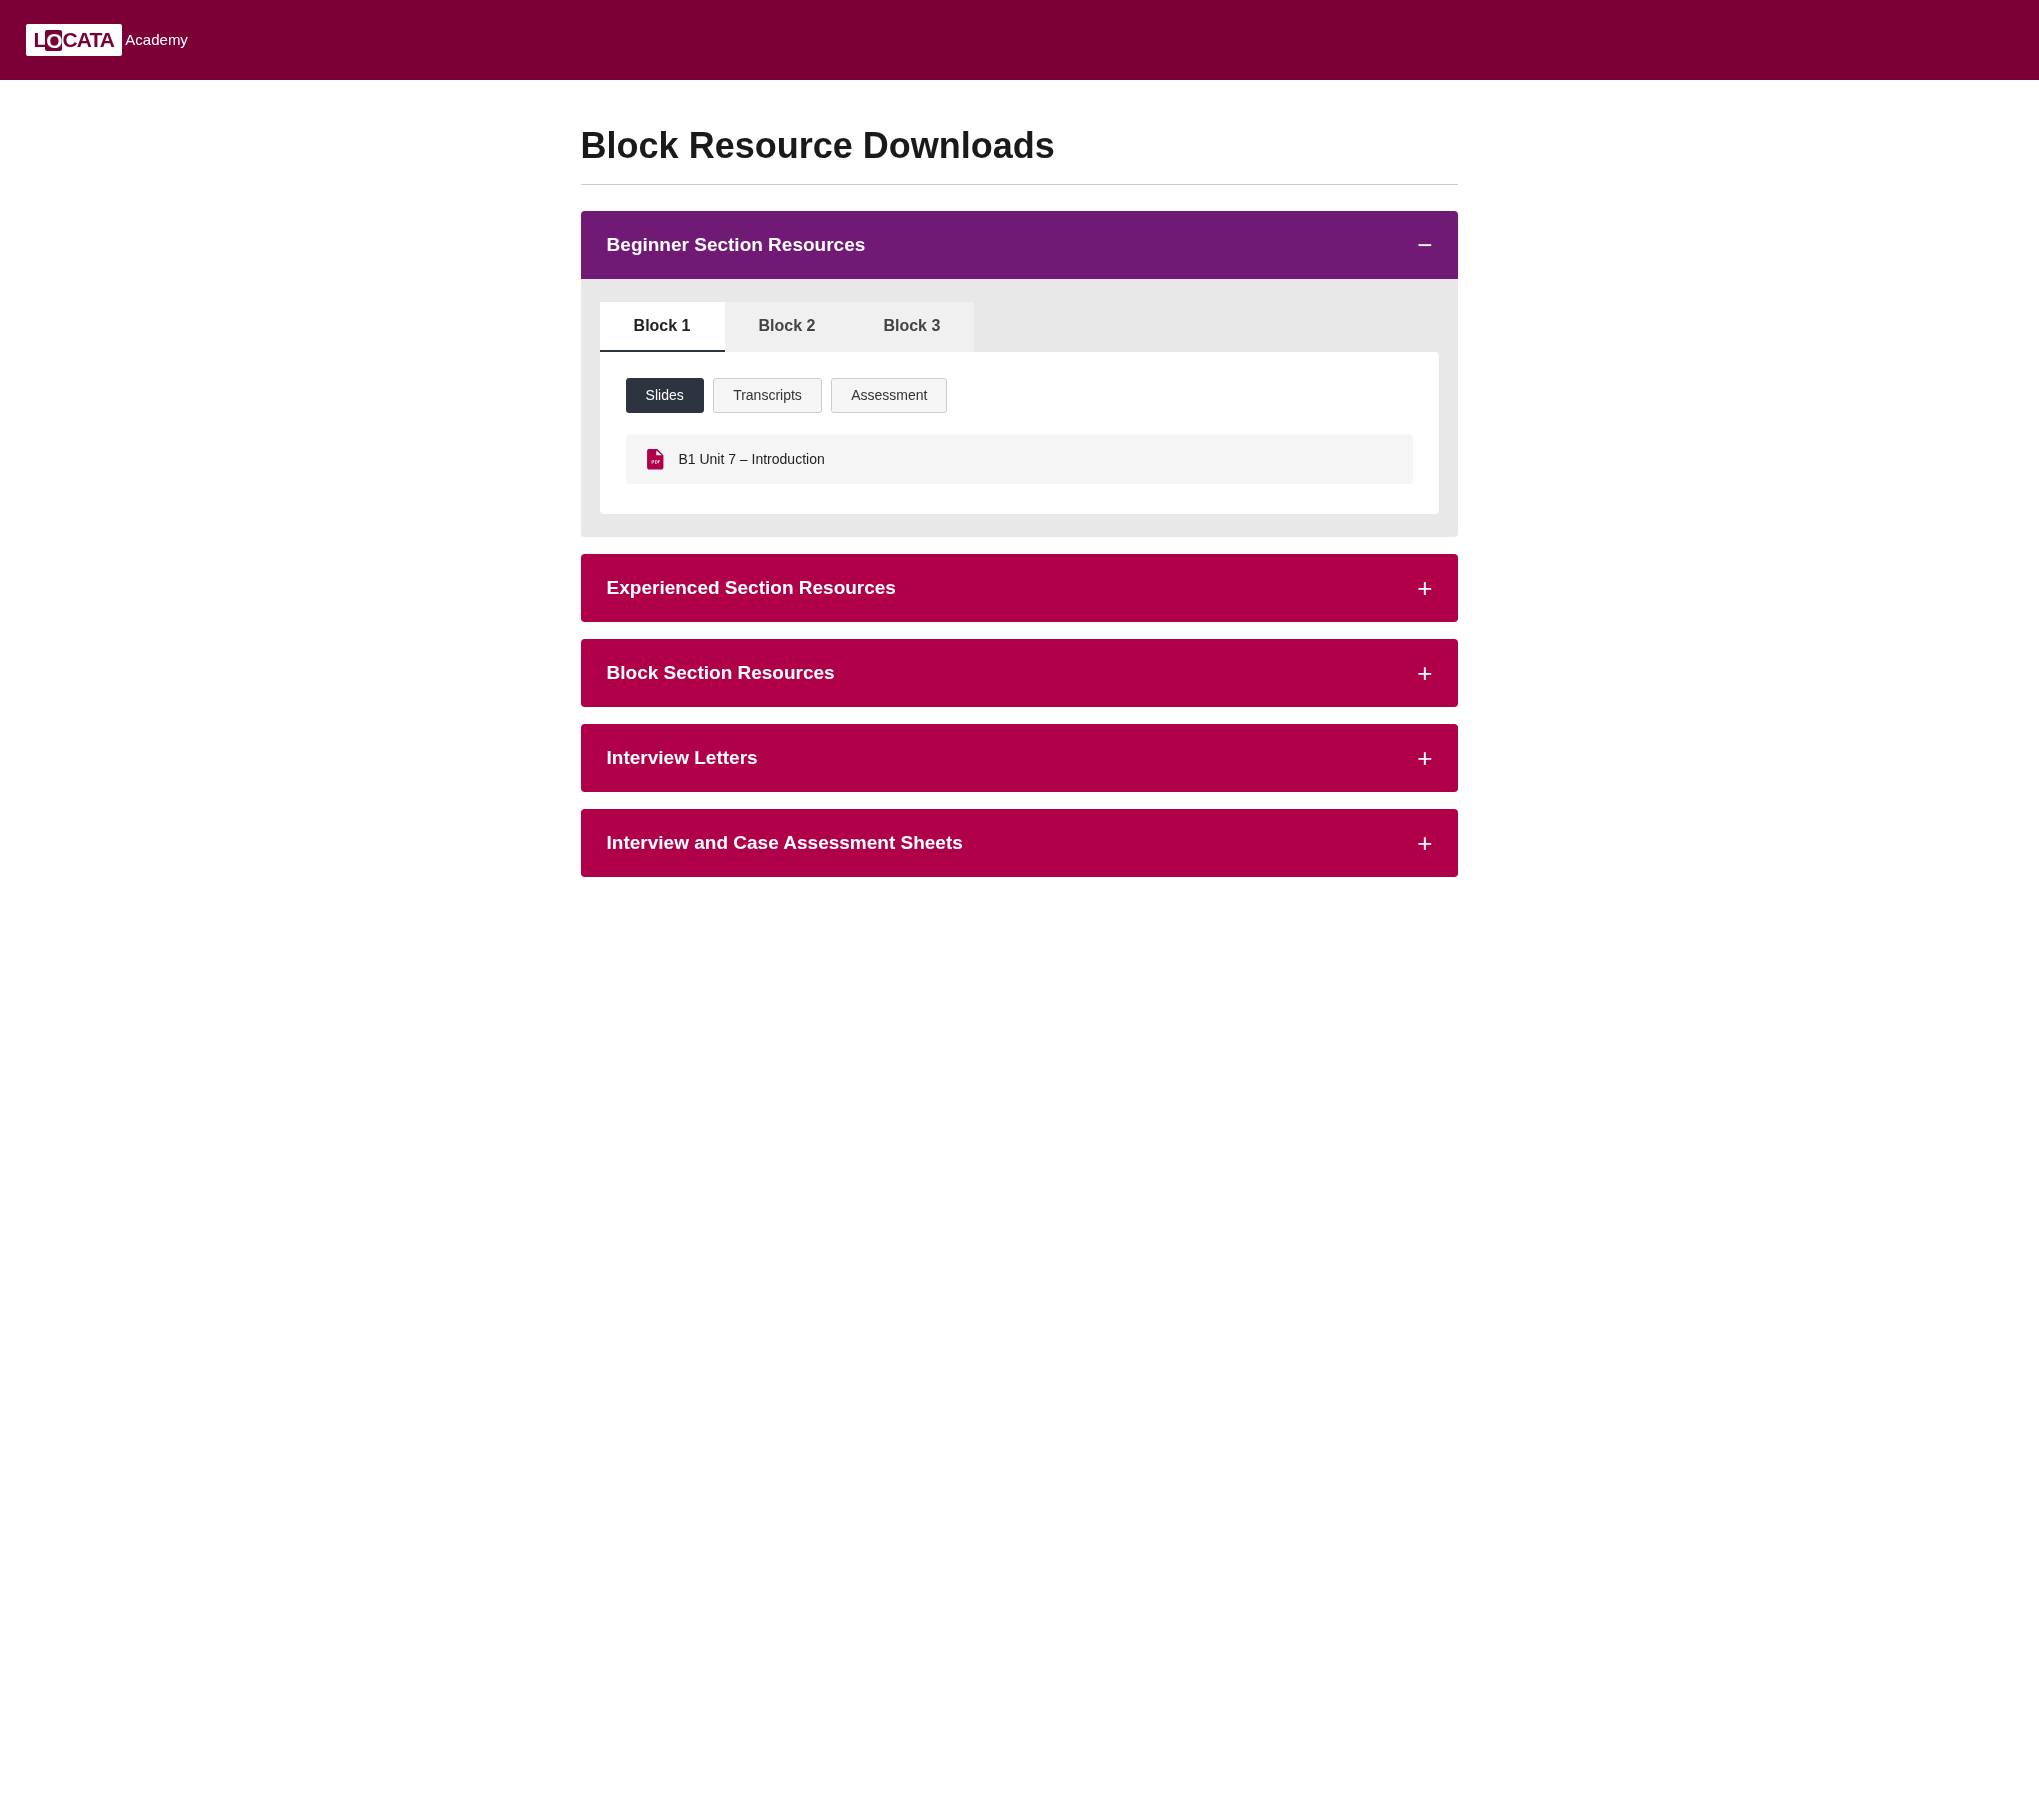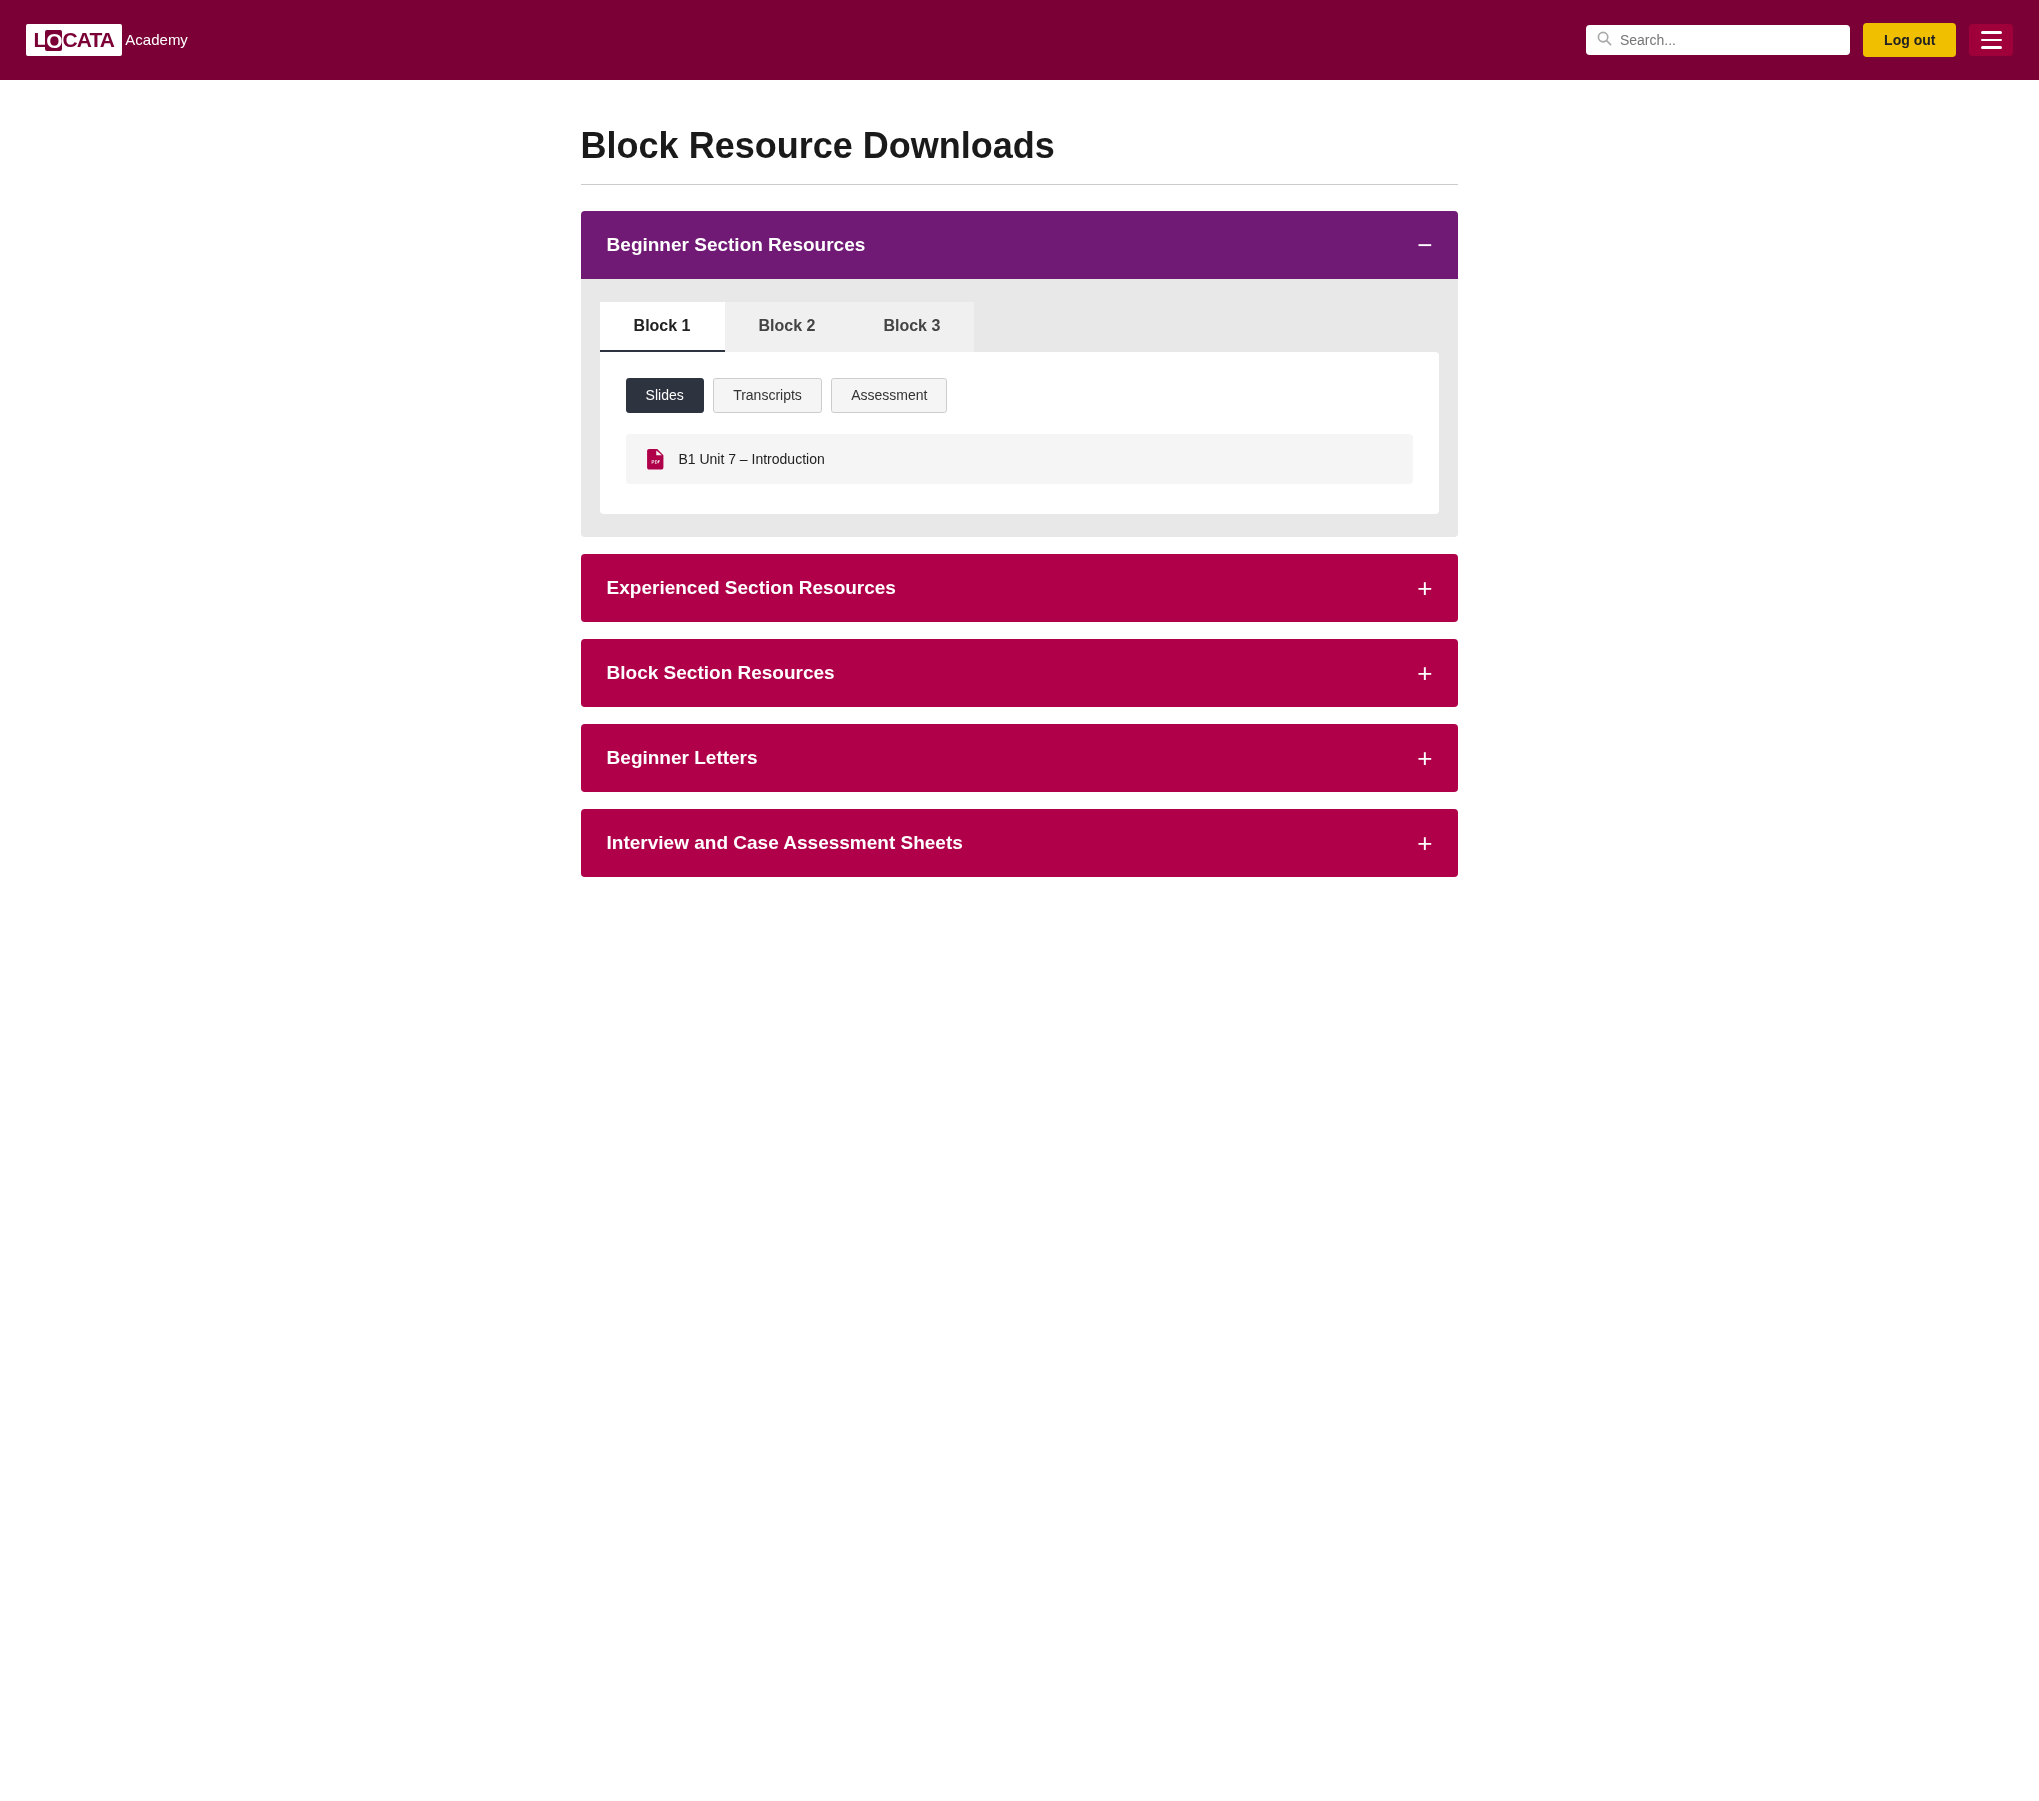--- a/index.html
+++ b/index.html
@@ -232,37 +232,20 @@
       font-weight: 500;
     }
   </style>
 </head>
 <body>
 
 <header class="header">
   <div class="logo-area">
     <div class="logo-box"><span style="color:#7a0035;font-weight:900;">L</span><span style="display:inline-block;background:#7a0035;color:#fff;width:17px;height:21px;text-align:center;line-height:21px;border-radius:1.9px;font-weight:900;vertical-align:middle;margin-bottom:1.9px;">O</span><span style="color:#7a0035;font-weight:900;">CATA</span></div>
     <span class="logo-text">Academy</span>
-  </div>
-  <div class="header-right">
-    <div class="search-box">
-      <span class="search-icon-svg">
-        <svg width="15" height="15" viewBox="0 0 16 16" fill="none">
-          <circle cx="6.5" cy="6.5" r="5" stroke="#aaa" stroke-width="1.8"></circle>
-          <line x1="10.5" y1="10.5" x2="14.5" y2="14.5" stroke="#aaa" stroke-width="1.8" stroke-linecap="round"></line>
-        </svg>
-      </span>
-      <input class="search-input" type="text" placeholder="Search..." style="">
-    </div>
-    <button class="logout-btn">Log out</button>
-    <button class="menu-btn" aria-label="Menu">
-      <span class="menu-line"></span>
-      <span class="menu-line"></span>
-      <span class="menu-line"></span>
-    </button>
   </div>
 </header>
 
 <main class="main">
   <h1 class="page-title">Block Resource Downloads</h1>
   <hr class="title-divider">
 
   <div class="section-accordion">
     <div class="section-header dark-bg">
       <span class="section-title">Beginner Section Resources</span>
@@ -306,21 +289,21 @@
 
   <div class="section-accordion">
     <div class="section-header crimson-bg">
       <span class="section-title">Block Section Resources</span>
       <span class="section-icon">+</span>
     </div>
   </div>
 
   <div class="section-accordion">
     <div class="section-header crimson-bg">
-      <span class="section-title">Beginner Letters</span>
+      <span class="section-title">Interview Letters</span>
       <span class="section-icon">+</span>
     </div>
   </div>
 
   <div class="section-accordion">
     <div class="section-header crimson-bg">
       <span class="section-title">Interview and Case Assessment Sheets</span>
       <span class="section-icon">+</span>
     </div>
   </div>

